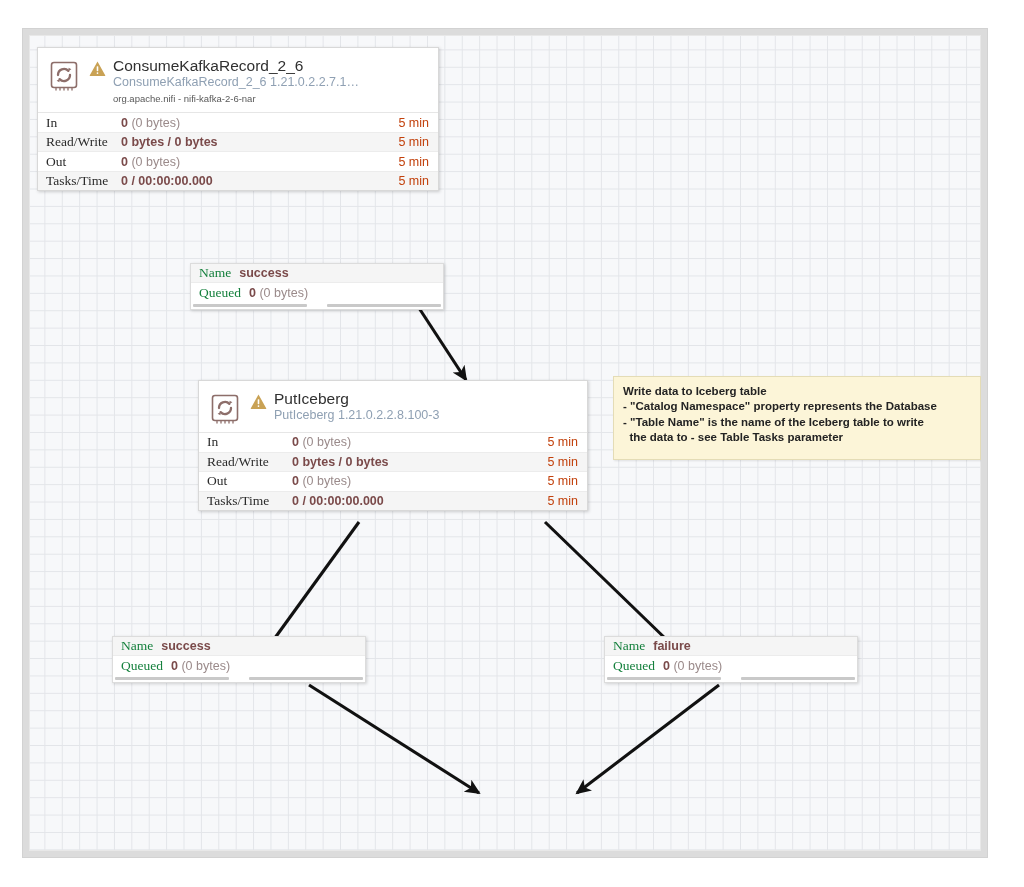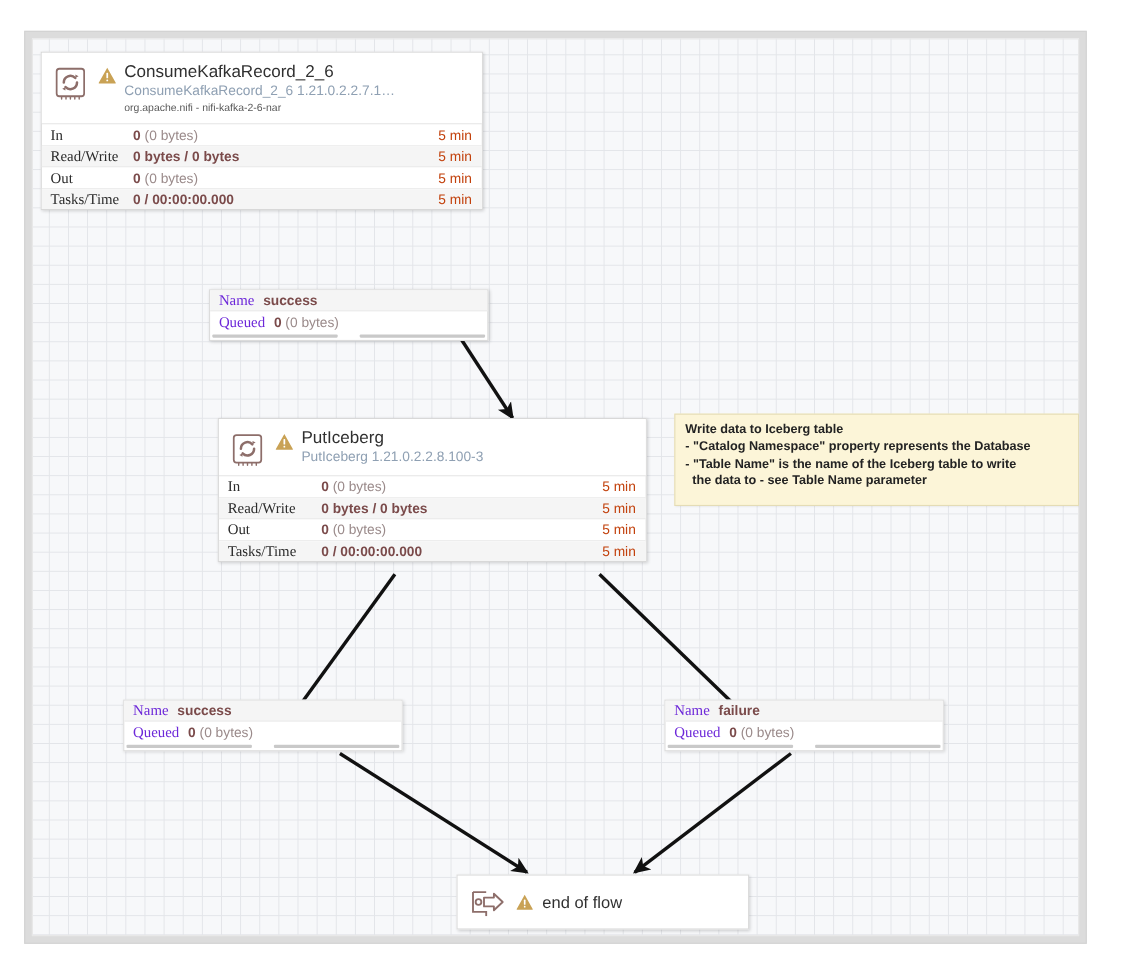--- a/index.html
+++ b/index.html
@@ -165,21 +165,21 @@
     padding-left: 8px;
     box-sizing: border-box;
   }
   .conn-row.head {
     background: #f5f5f5;
     border-bottom: 1px solid #ececec;
   }
   .conn-key {
     font-family: "Liberation Serif", serif;
     font-size: 13.5px;
-    color: #6d28d9;
+    color: #15803d;
     margin-right: 8px;
   }
   .conn-val {
     color: #7a4a4a;
     font-weight: bold;
     font-size: 12.5px;
   }
   .conn-val .muted {
     font-weight: normal;
     color: #9a8a8a;
@@ -397,21 +397,21 @@
             <span class="muted"></span></span>
           <span class="stat-time">5 min</span>
         </div>
       </div>
     </div>
 
     <div class="note" style="left:584px; top:341px; width:368px; height:84px;">
       <div>Write data to Iceberg table</div>
       <div>- "Catalog Namespace" property represents the Database</div>
       <div>- "Table Name" is the name of the Iceberg table to write</div>
-      <div>  the data to - see Table Name parameter</div>
+      <div>  the data to - see Table Tasks parameter</div>
     </div>
 
     <div class="conn-box" style="left:83px; top:601px; width:254px; height:47px;">
       <div class="conn-row head">
         <span class="conn-key">Name</span>
         <span class="conn-val">success</span>
       </div>
       <div class="conn-row">
         <span class="conn-key">Queued</span>
         <span class="conn-val"><span>0</span>
@@ -432,33 +432,15 @@
         <span class="conn-key">Queued</span>
         <span class="conn-val"><span>0</span>
           <span class="muted">(0 bytes)</span></span>
       </div>
       <div class="conn-bars">
         <span class="conn-bar left"></span>
         <span class="conn-bar right"></span>
       </div>
     </div>
 
-    <div class="port" style="left:386px; top:760px; width:266px; height:50px;">
-      <span class="port-icon">
-        <svg viewBox="0 0 32 26" width="32" height="26">
-          <path d="M 2 4 L 2 22 L 14 22 L 14 26 L 14 22" fill="none" stroke="#8d6e6a" stroke-width="1.7"></path>
-          <path d="M 2 4 L 14 4" fill="none" stroke="#8d6e6a" stroke-width="1.7"></path>
-          <circle cx="7" cy="13" r="2.6" fill="none" stroke="#8d6e6a" stroke-width="1.7"></circle>
-          <path d="M 12 9 L 21 9 L 21 5.5 L 29 13 L 21 20.5 L 21 17 L 12 17 Z" fill="none" stroke="#8d6e6a" stroke-width="1.7" stroke-linejoin="round"></path>
-        </svg>
-      </span>
-      <span class="port-warn">
-        <svg viewBox="0 0 17 17" width="16" height="16">
-          <path d="M 8.5 1.6 L 16.2 15.2 Q 16.7 15.9 15.8 15.9 L 1.2 15.9 Q 0.3 15.9 0.8 15.2 Z" fill="#c9a255"></path>
-          <rect x="7.7" y="6.2" width="1.6" height="5" rx="0.6" fill="#ffffff"></rect>
-          <rect x="7.7" y="12.2" width="1.6" height="1.7" rx="0.6" fill="#ffffff"></rect>
-        </svg>
-      </span>
-      <span class="port-label">end of flow</span>
-    </div>
 
   </div>
 </div>
 
 </body></html>

